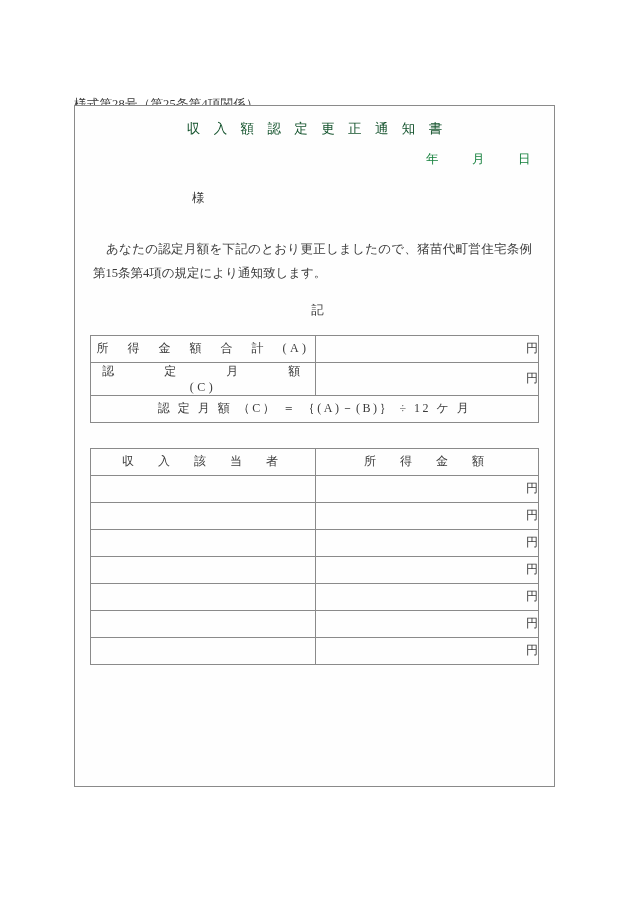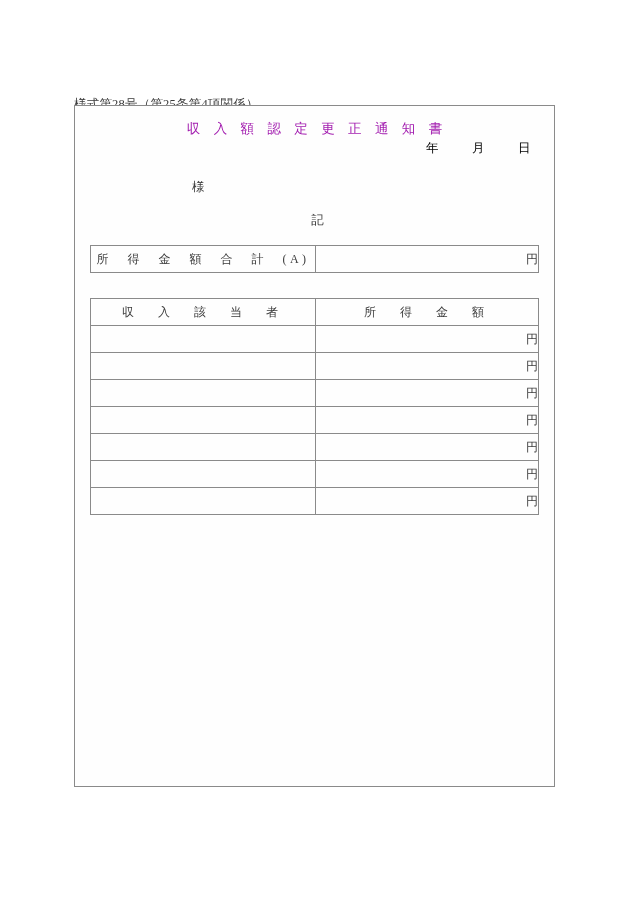--- a/index.html
+++ b/index.html
@@ -38,29 +38,29 @@
     box-sizing: border-box;
     background: #fefefe;
   }
 
   .title {
     text-align: center;
     font-size: 13.5px;
     letter-spacing: 5px;
     padding-left: 5px;
     margin-top: 14px;
-    color: #a21caf;
+    color: #14532d;
   }
 
   .date-line {
-    margin-top: 2px;
+    margin-top: 13px;
     padding-right: 22px;
     text-align: right;
     font-size: 12.5px;
-    color: #000000;
+    color: #15803d;
   }
   .date-line .dpart {
     display: inline-block;
     width: 46px;
     text-align: left;
   }
   .date-line .dpart-last {
     display: inline-block;
     width: 14px;
     text-align: left;
@@ -168,30 +168,38 @@
 
   <div class="title">収 入 額 認 定 更 正 通 知 書</div>
 
   <div class="date-line">
     <span class="dpart">年</span><span class="dpart">月</span><span class="dpart-last">日</span>
   </div>
 
   <div class="addressee">様</div>
 
 
+  <div class="body-text">あなたの認定月額を下記のとおり更正しましたので、猪苗代町営住宅条例第15条第4項の規定により通知致します。</div>
 
   <div class="kiji">記</div>
 
   <div class="table-1-wrap">
     <table class="form-table">
       <tbody>
         <tr>
           <td class="t-label">所　得　金　額　合　計　(A)</td>
           <td class="t-value">円</td>
         </tr>
+        <tr>
+          <td class="t-label">認　　　定　　　月　　　額　(C)</td>
+          <td class="t-value">円</td>
+        </tr>
+        <tr>
+          <td class="t-formula" colspan="2">認 定 月 額 （C） ＝ ｛(A)－(B)｝ ÷ 12 ケ 月</td>
+        </tr>
       </tbody>
     </table>
   </div>
 
   <div class="table-2-wrap">
     <table class="form-table">
       <tbody>
         <tr>
           <td class="t-label t2-head">収　入　該　当　者</td>
           <td class="t2-head">所　得　金　額</td>

